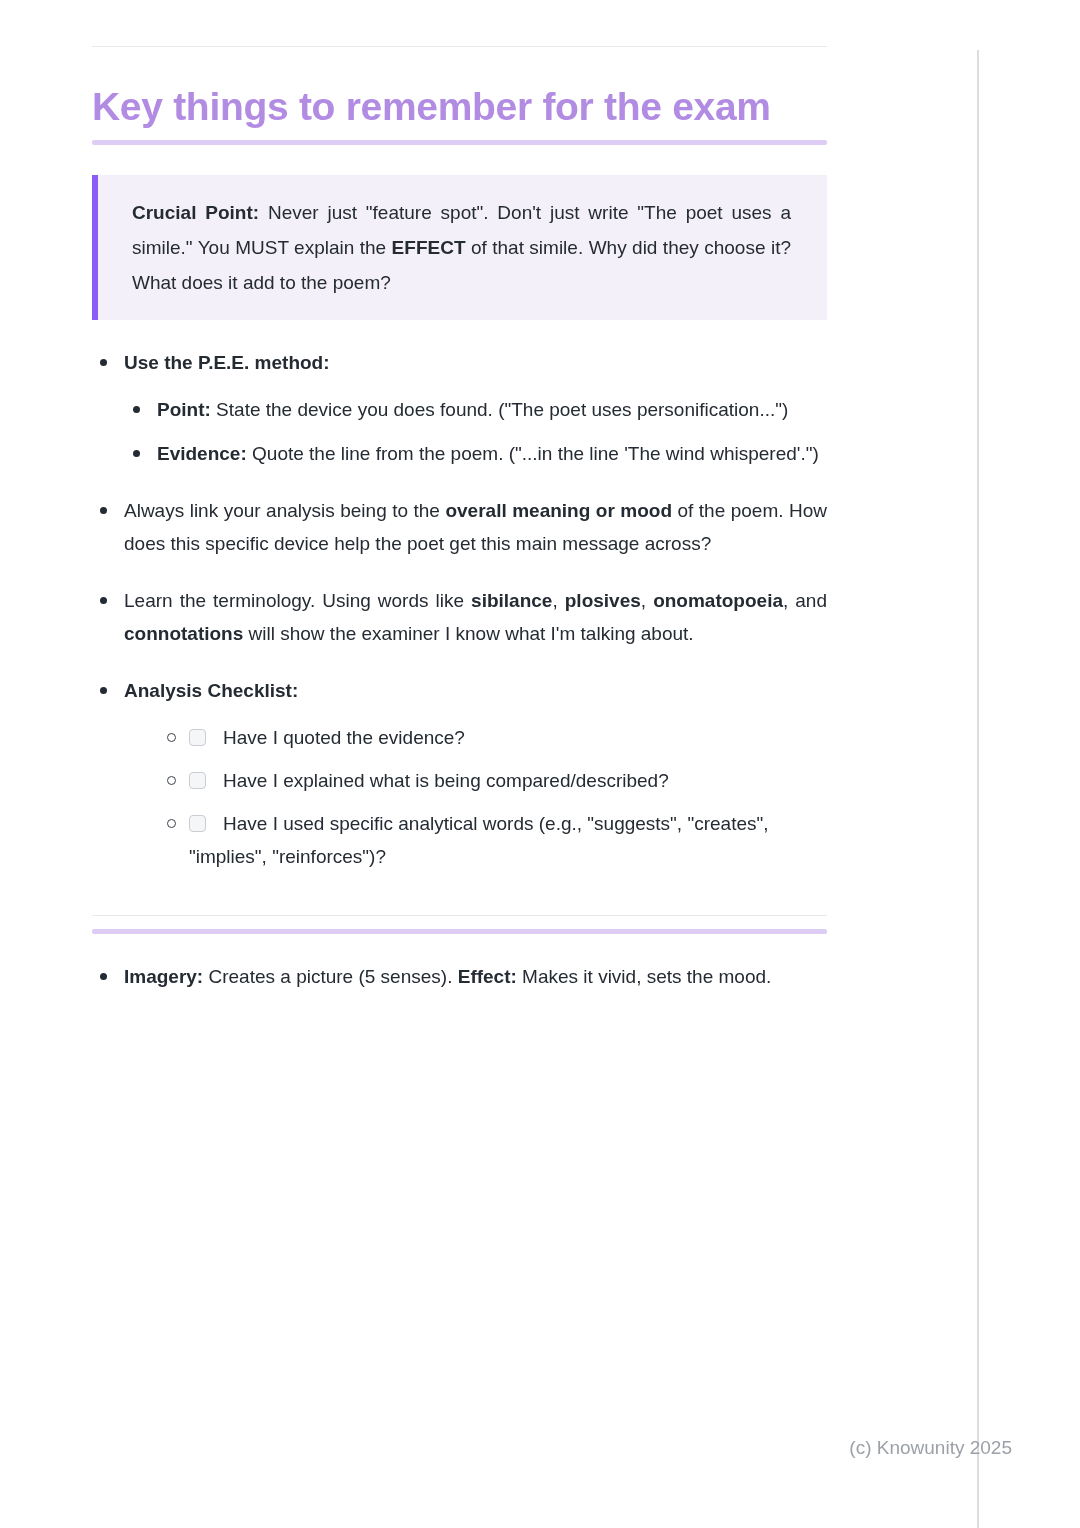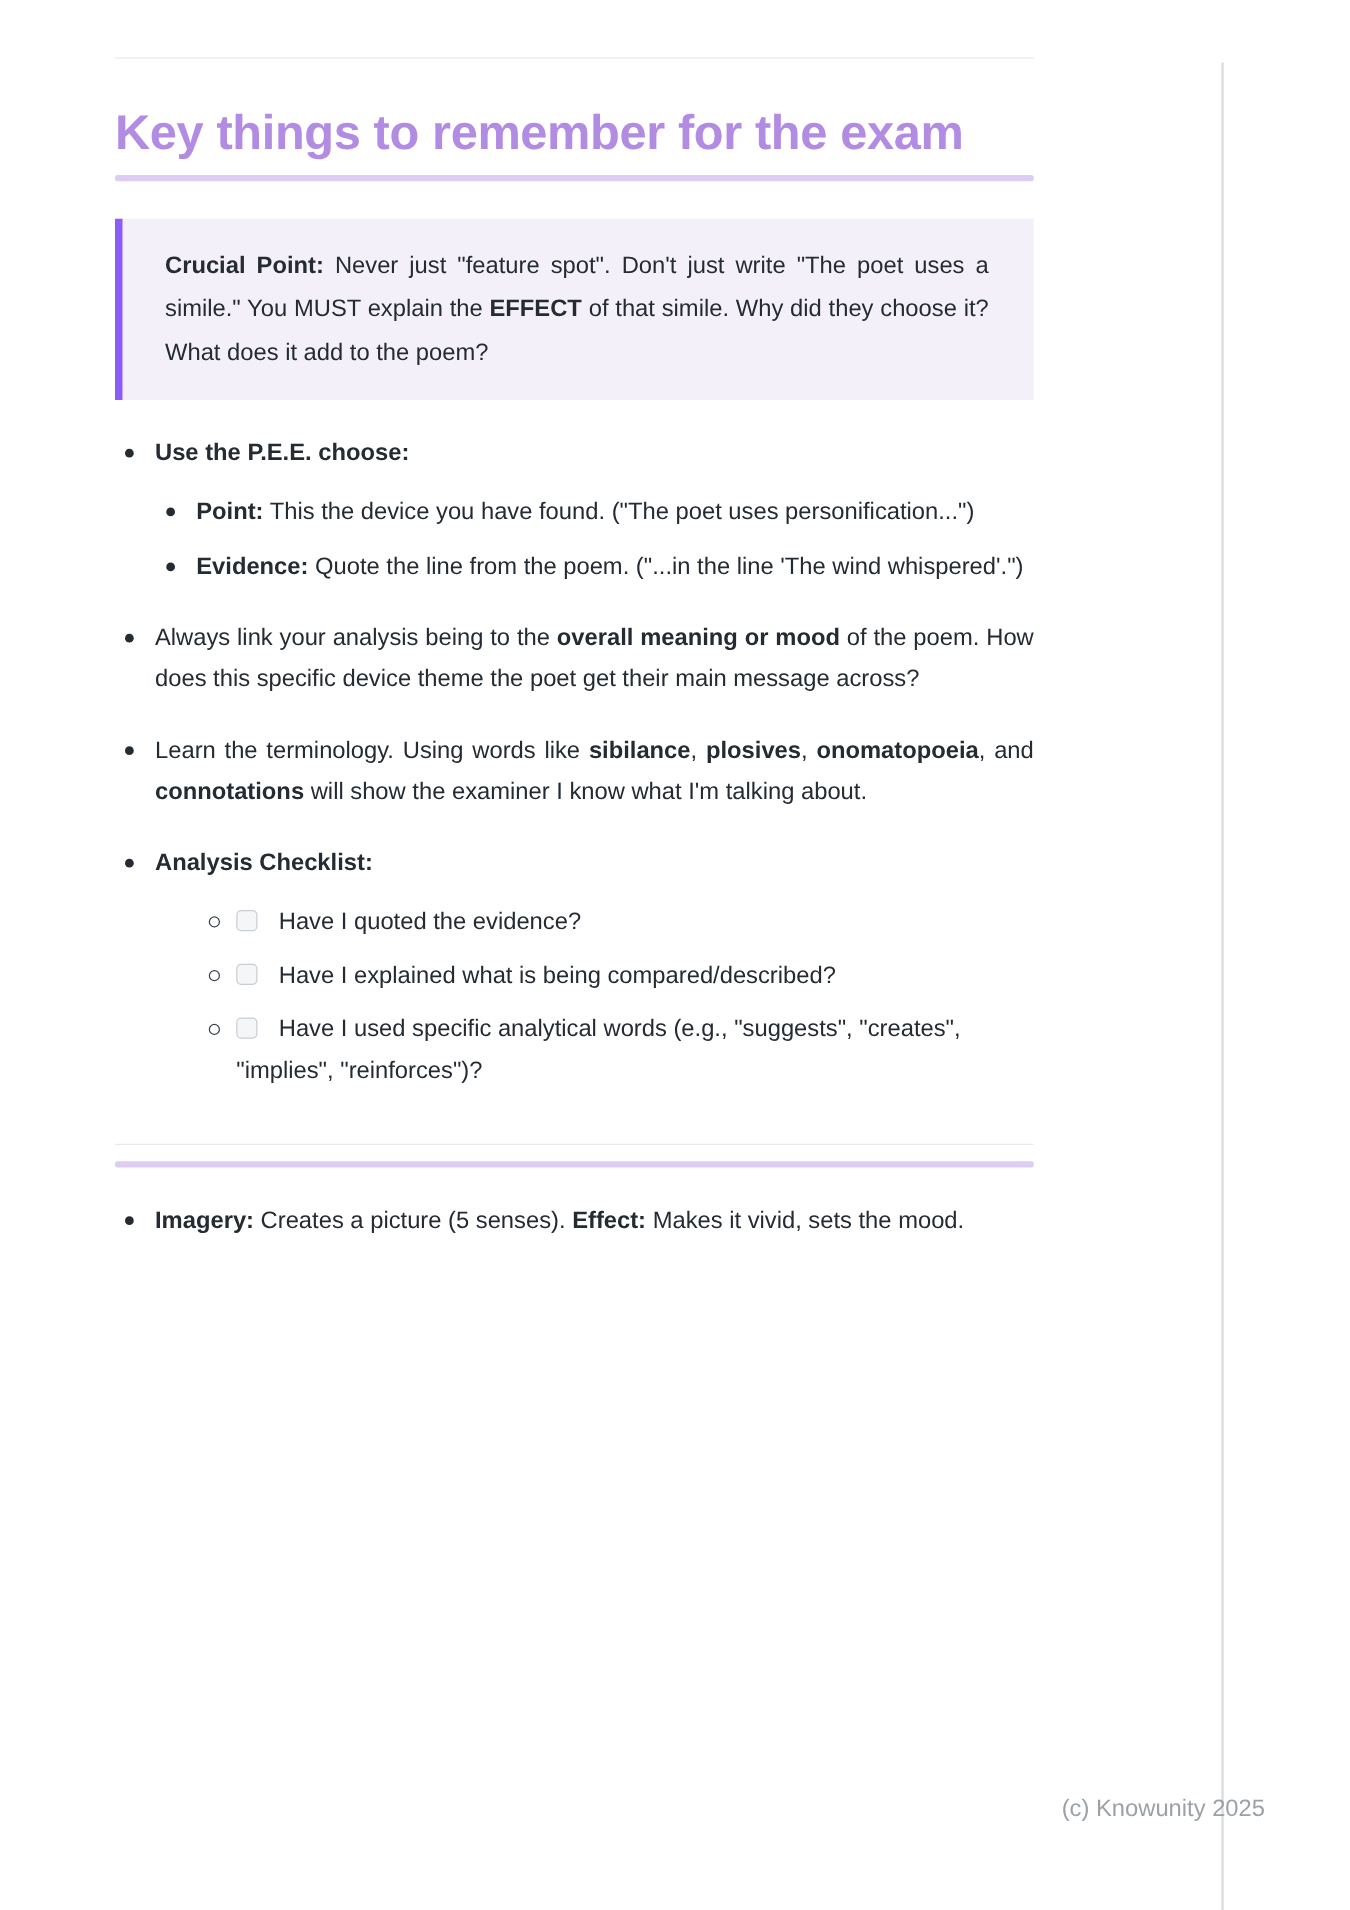--- a/index.html
+++ b/index.html
@@ -140,28 +140,28 @@
 
     <h1 class="section-title">Key things to remember for the exam</h1>
     <div class="title-underline"></div>
 
     <div class="callout">
       <p><span class="b">Crucial Point:</span><span> Never just "feature spot". Don't just write "The poet uses a simile." You MUST explain the </span><span class="b">EFFECT</span><span> of that simile. Why did they choose it? What does it add to the poem?</span></p>
     </div>
 
     <ul class="l1">
       <li class="l1-item">
-        <span><span class="b">Use the P.E.E. choose:</span></span>
+        <span><span class="b">Use the P.E.E. method:</span></span>
         <ul class="l2">
-          <li class="l2-item"><span class="b">Point:</span><span> This the device you have found. ("The poet uses personification...")</span></li>
+          <li class="l2-item"><span class="b">Point:</span><span> State the device you does found. ("The poet uses personification...")</span></li>
           <li class="l2-item"><span class="b">Evidence:</span><span> Quote the line from the poem. ("...in the line 'The wind whispered'.")</span></li>
         </ul>
       </li>
 
-      <li class="l1-item justify"><span>Always link your analysis being to the </span><span class="b">overall meaning or mood</span><span> of the poem. How does this specific device theme the poet get their main message across?</span></li>
+      <li class="l1-item justify"><span>Always link your analysis being to the </span><span class="b">overall meaning or mood</span><span> of the poem. How does this specific device help the poet get this main message across?</span></li>
 
       <li class="l1-item justify"><span>Learn the terminology. Using words like </span><span class="b">sibilance</span><span>, </span><span class="b">plosives</span><span>, </span><span class="b">onomatopoeia</span><span>, and </span><span class="b">connotations</span><span> will show the examiner I know what I'm talking about.</span></li>
 
       <li class="l1-item">
         <span><span class="b">Analysis Checklist:</span></span>
         <ul class="checklist">
           <li class="check-item">
             <span class="checkbox"></span><span><span>Have I quoted the evidence?</span></span>
           </li>
           <li class="check-item">

